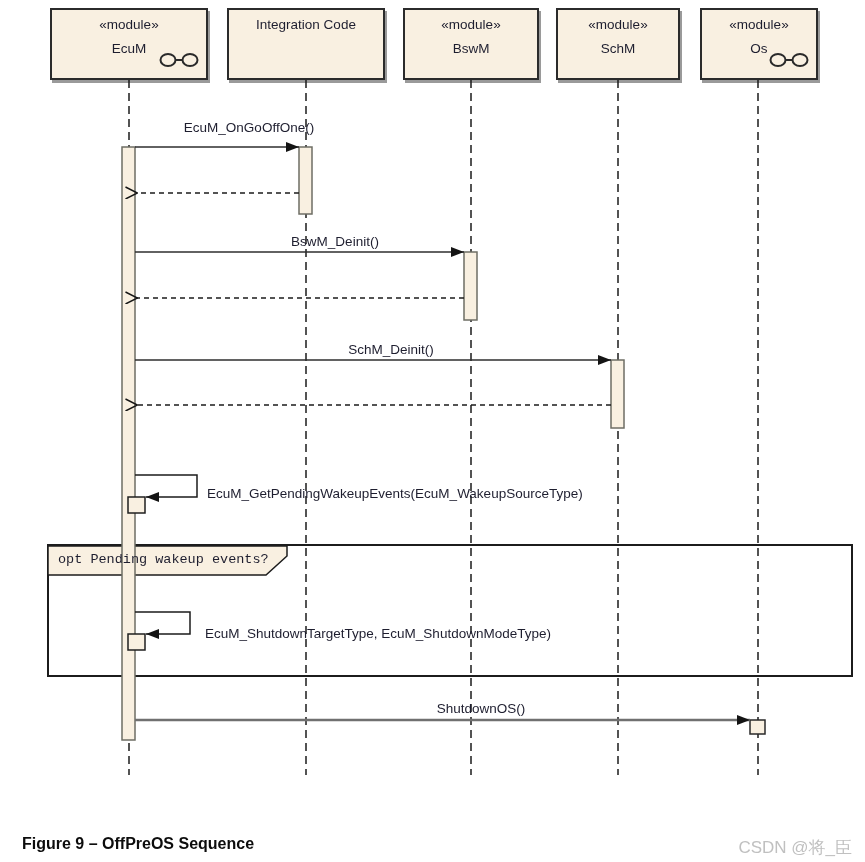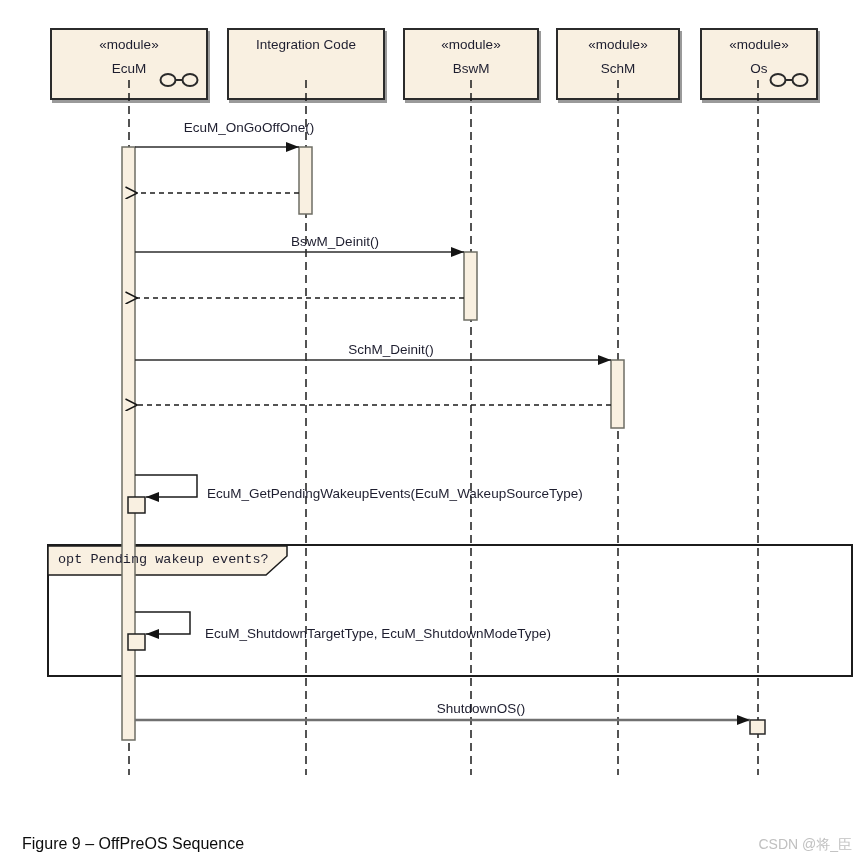--- a/index.html
+++ b/index.html
@@ -2,32 +2,32 @@
 <html><head>
 <meta charset="utf-8">
 <style>
   html,body{margin:0;padding:0;background:#ffffff;}
   .stage{position:relative;width:865px;height:862px;background:#ffffff;overflow:hidden;
          font-family:"Liberation Sans", sans-serif;color:#1e1e2f;}
   
   .head{position:absolute;top:8px;height:72px;box-sizing:border-box;
         background:#F9F0E1;border:2px solid #2b2b2b;box-shadow:2px 3px 0 #9a9a9a;
         display:flex;flex-direction:column;align-items:center;padding-top:7px;
-        font-size:13.5px;line-height:16px;margin-top:20px;}
+        font-size:13.5px;line-height:16px;}
   .head .stereo{display:block;margin-bottom:8px;}
   .head .lname{display:block;}
   .port-icon{position:absolute;right:7px;bottom:10px;}
   .port-icon ellipse,.port-icon line{stroke:#2a2a2a;stroke-width:2;fill:none;}
   
   .overlay{position:absolute;left:0;top:0;}
   
   .mlabel{position:absolute;font-size:13.5px;white-space:nowrap;color:#1e1e2f;}
   .centered{transform:translateX(-50%);margin-left:34px;}
-  .caption{position:absolute;left:22px;top:835px;font-size:16px;font-weight:normal;color:#0c0c0c;}
-  .watermark{position:absolute;right:13px;top:836px;font-size:14px;color:#c0c0c0;}
+  .caption{position:absolute;left:22px;top:835px;font-size:16px;font-weight:bold;color:#0c0c0c;}
+  .watermark{position:absolute;right:13px;top:836px;font-size:17px;color:#c0c0c0;}
 </style>
 </head>
 <body>
 
 <div class="stage">
 
   <div class="head" style="left:50px;width:158px;">
     <span class="stereo">«module»</span>
     <span class="lname">EcuM</span>
     <svg class="port-icon" width="40" height="16" viewBox="0 0 40 16">

